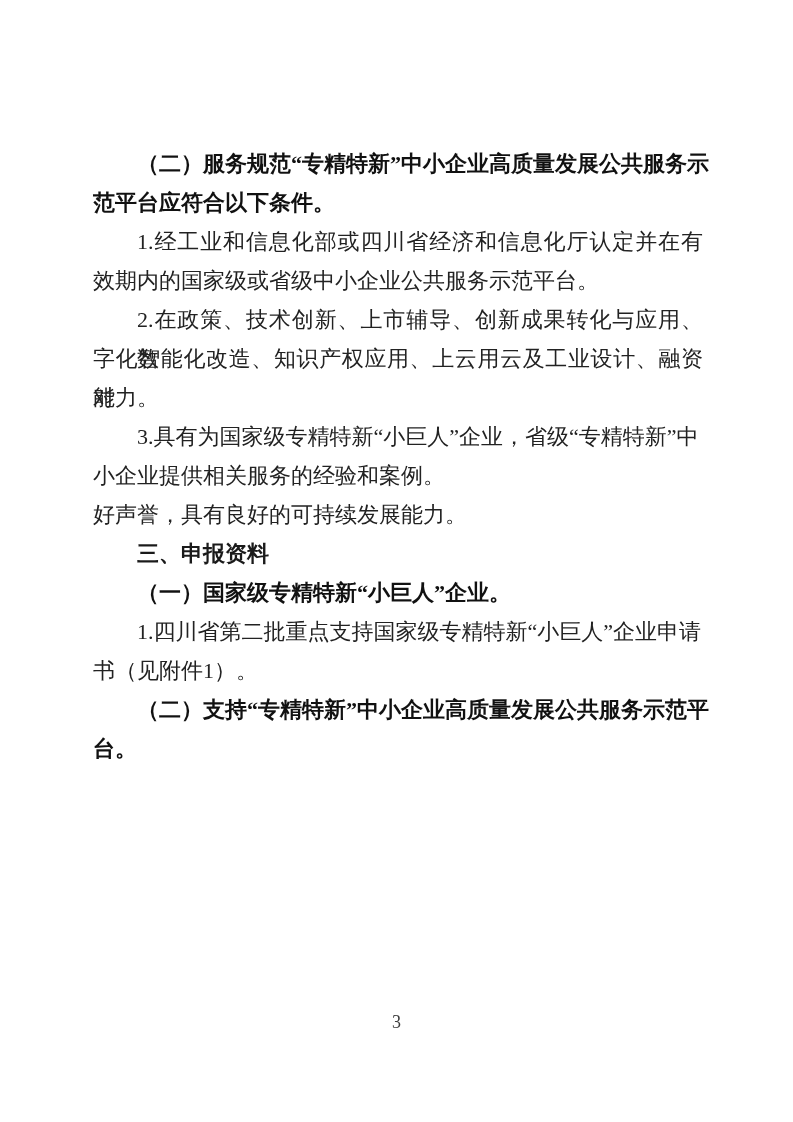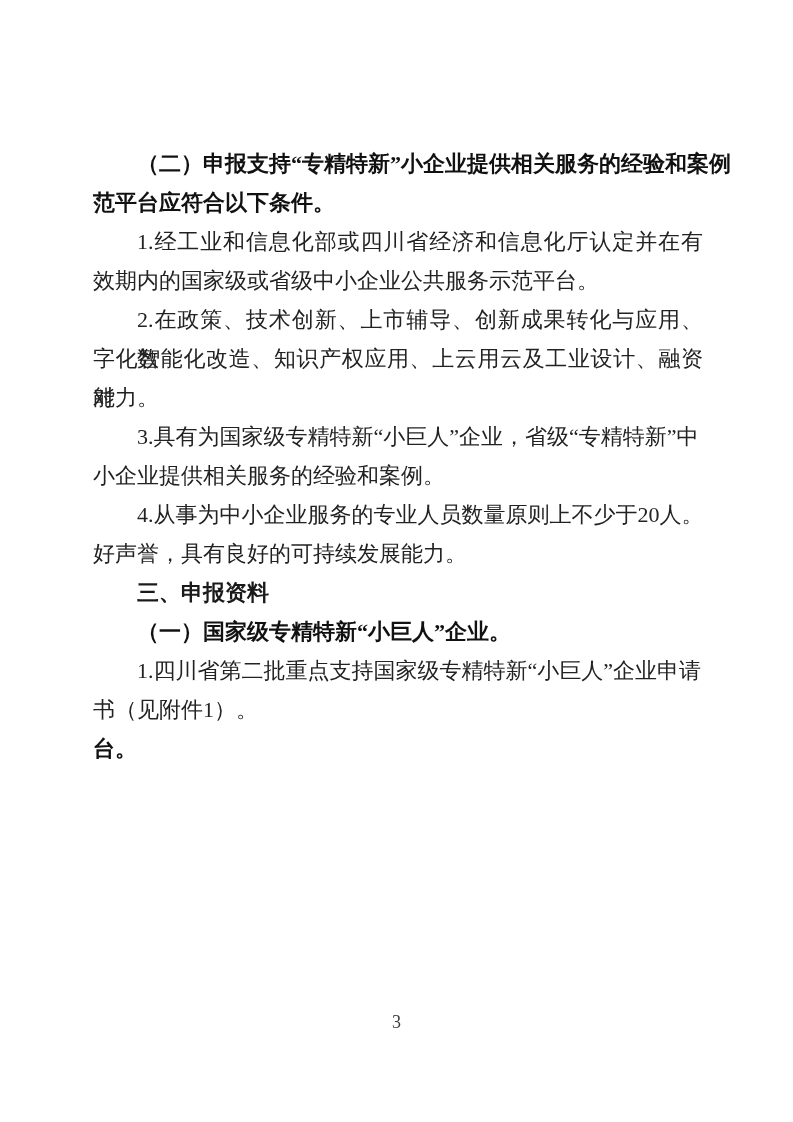--- a/index.html
+++ b/index.html
@@ -68,45 +68,45 @@
     font-family: "Liberation Serif", "DejaVu Serif", serif;
   }
 </style>
 </head>
 <body>
 
 <div class="page">
 
   <div class="doc-body">
 
-    <div class="line kai ind nowrap">（二）申报支持“专精特新”小企业提供相关服务的经验和案例</div>
+    <div class="line kai ind nowrap">（二）服务规范“专精特新”中小企业高质量发展公共服务示</div>
     <div class="line kai">范平台应符合以下条件。</div>
 
     <div class="line ind just">1.经工业和信息化部或四川省经济和信息化厅认定并在有</div>
     <div class="line">效期内的国家级或省级中小企业公共服务示范平台。</div>
 
     <div class="line ind just">2.在政策、技术创新、上市辅导、创新成果转化与应用、数</div>
     <div class="line just">字化智能化改造、知识产权应用、上云用云及工业设计、融资对</div>
     <div class="line">能力。</div>
 
     <div class="line ind nowrap">3.具有为国家级专精特新“小巨人”企业，省级“专精特新”中</div>
     <div class="line">小企业提供相关服务的经验和案例。</div>
 
-    <div class="line ind nowrap">4.从事为中小企业服务的专业人员数量原则上不少于20人。</div>
 
     <div class="line">好声誉，具有良好的可持续发展能力。</div>
 
     <div class="line hei ind">三、申报资料</div>
 
     <div class="line kai ind">（一）国家级专精特新“小巨人”企业。</div>
 
     <div class="line ind nowrap">1.四川省第二批重点支持国家级专精特新“小巨人”企业申请</div>
     <div class="line">书（见附件1）。</div>
 
 
 
+    <div class="line kai ind nowrap">（二）支持“专精特新”中小企业高质量发展公共服务示范平</div>
     <div class="line kai">台。</div>
 
   </div>
 
   <div class="page-number">3</div>
 
 </div>
 
 </body></html>

